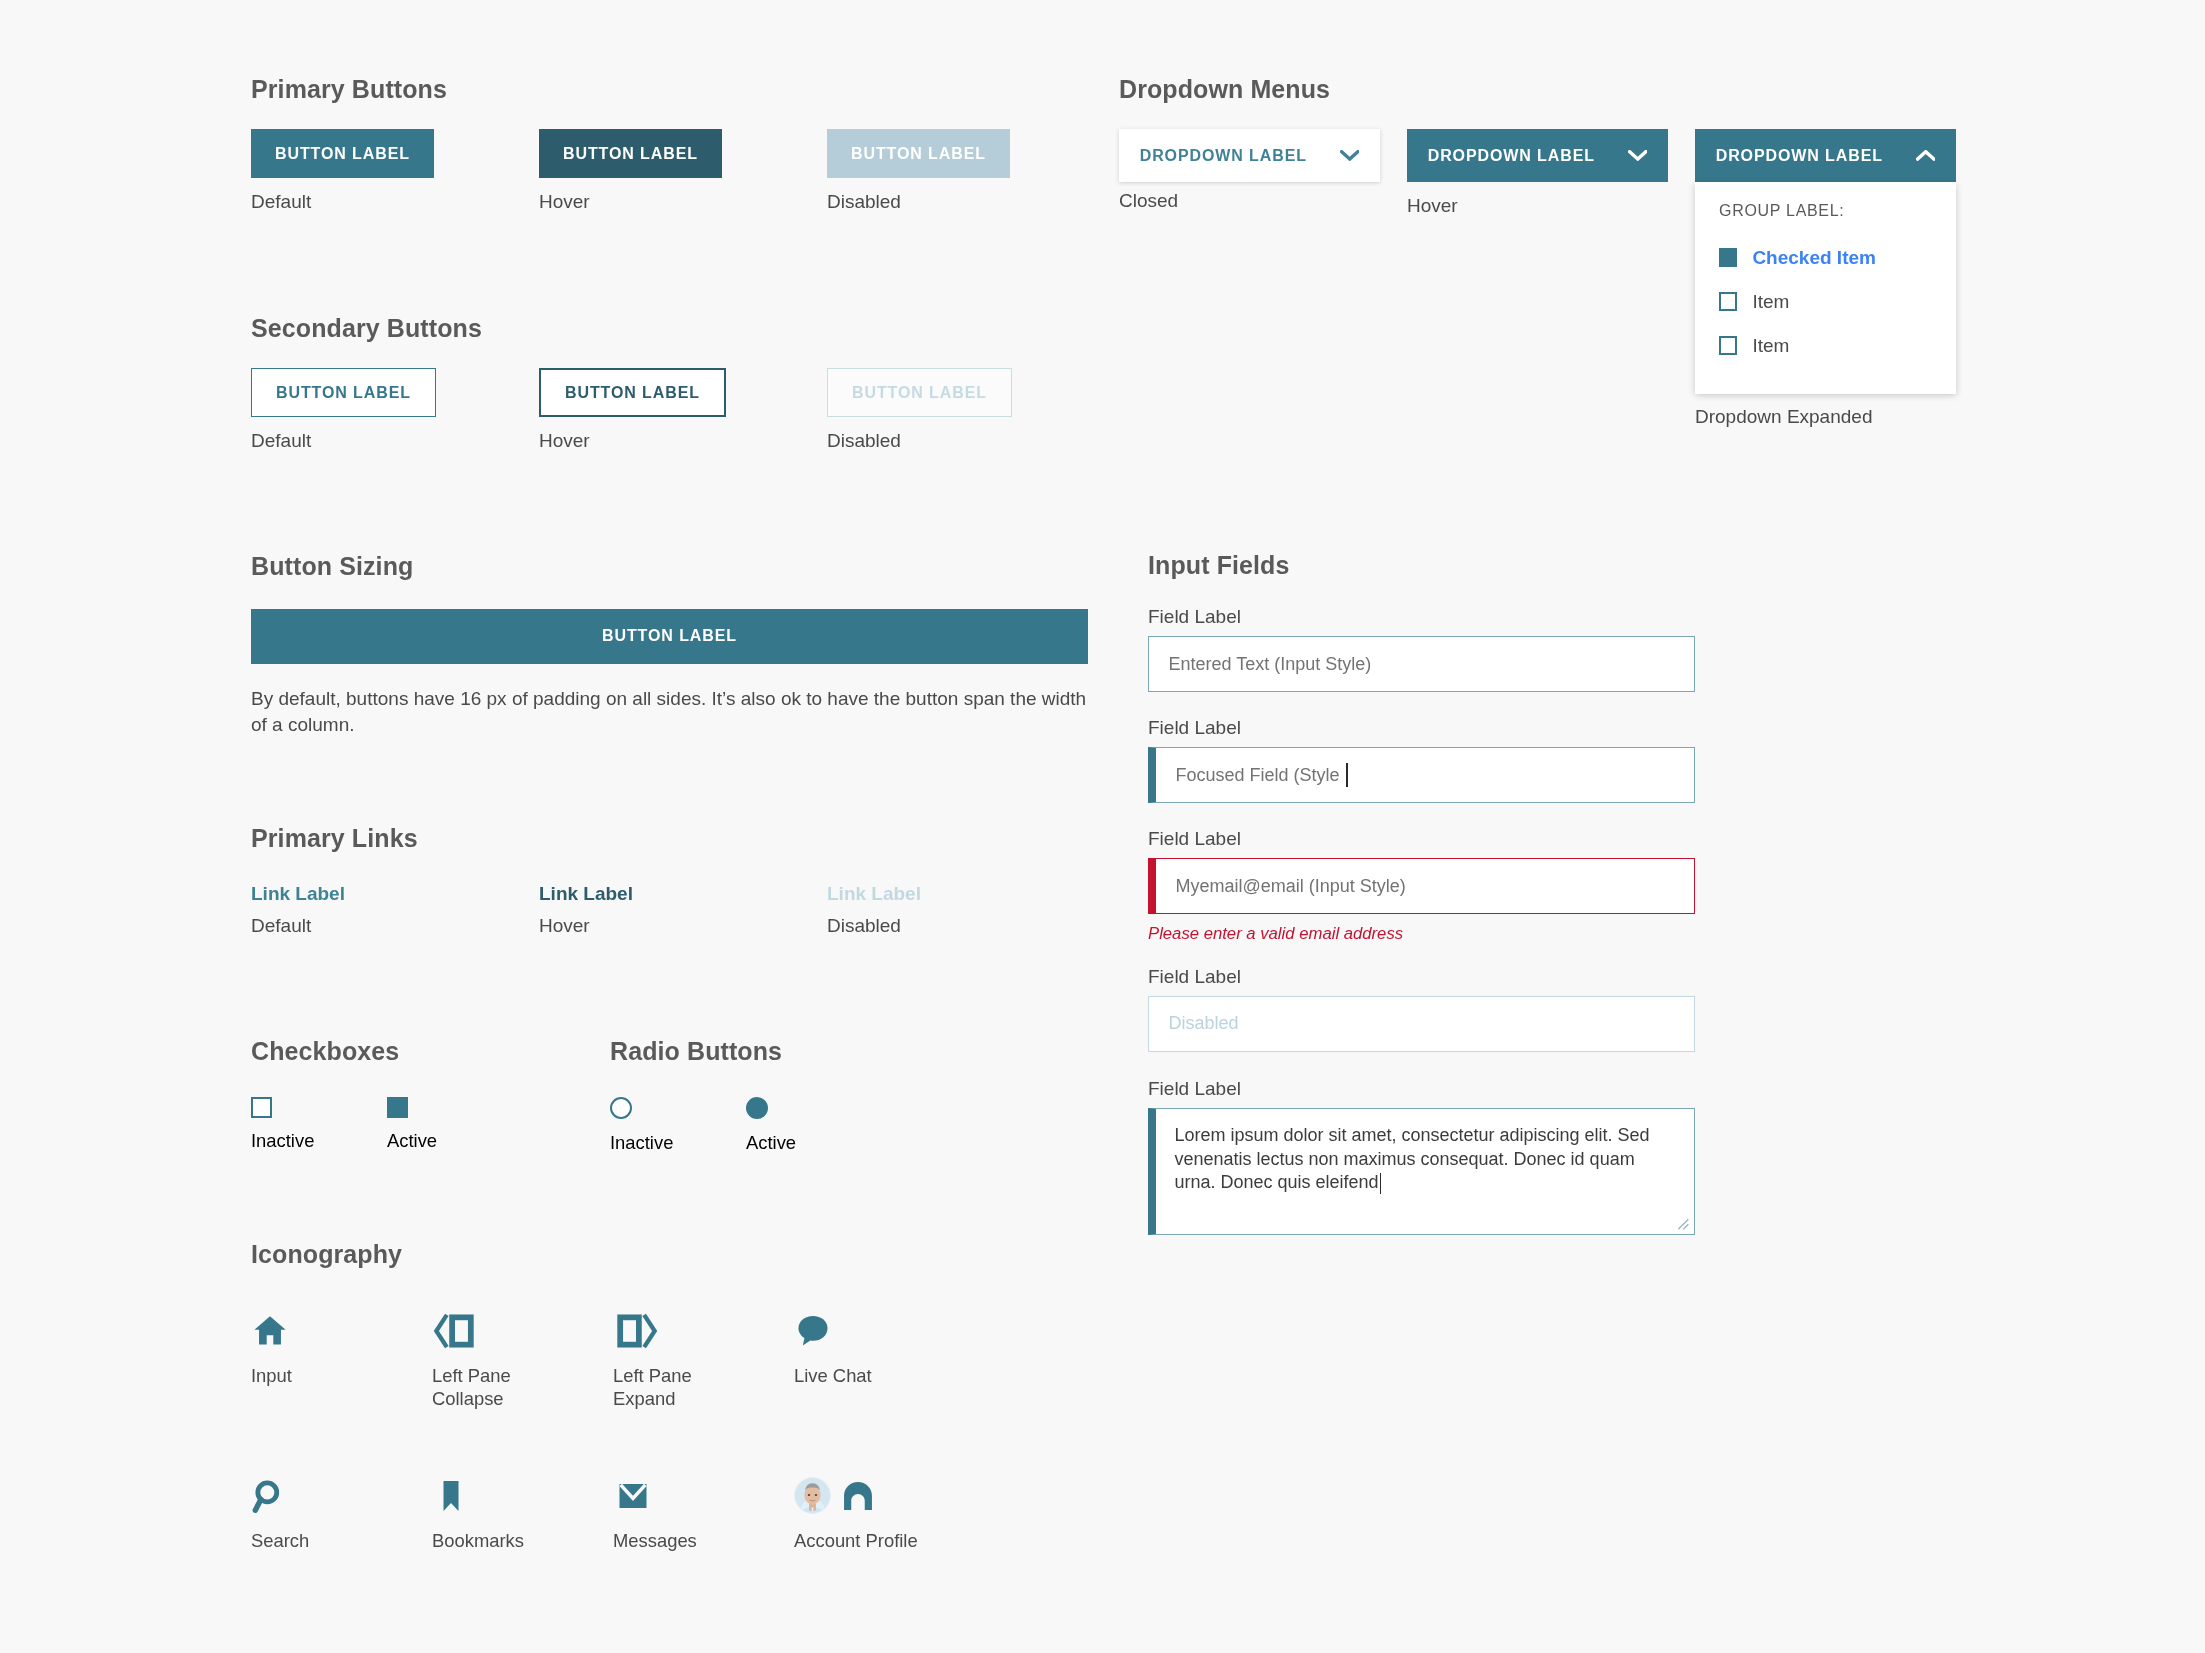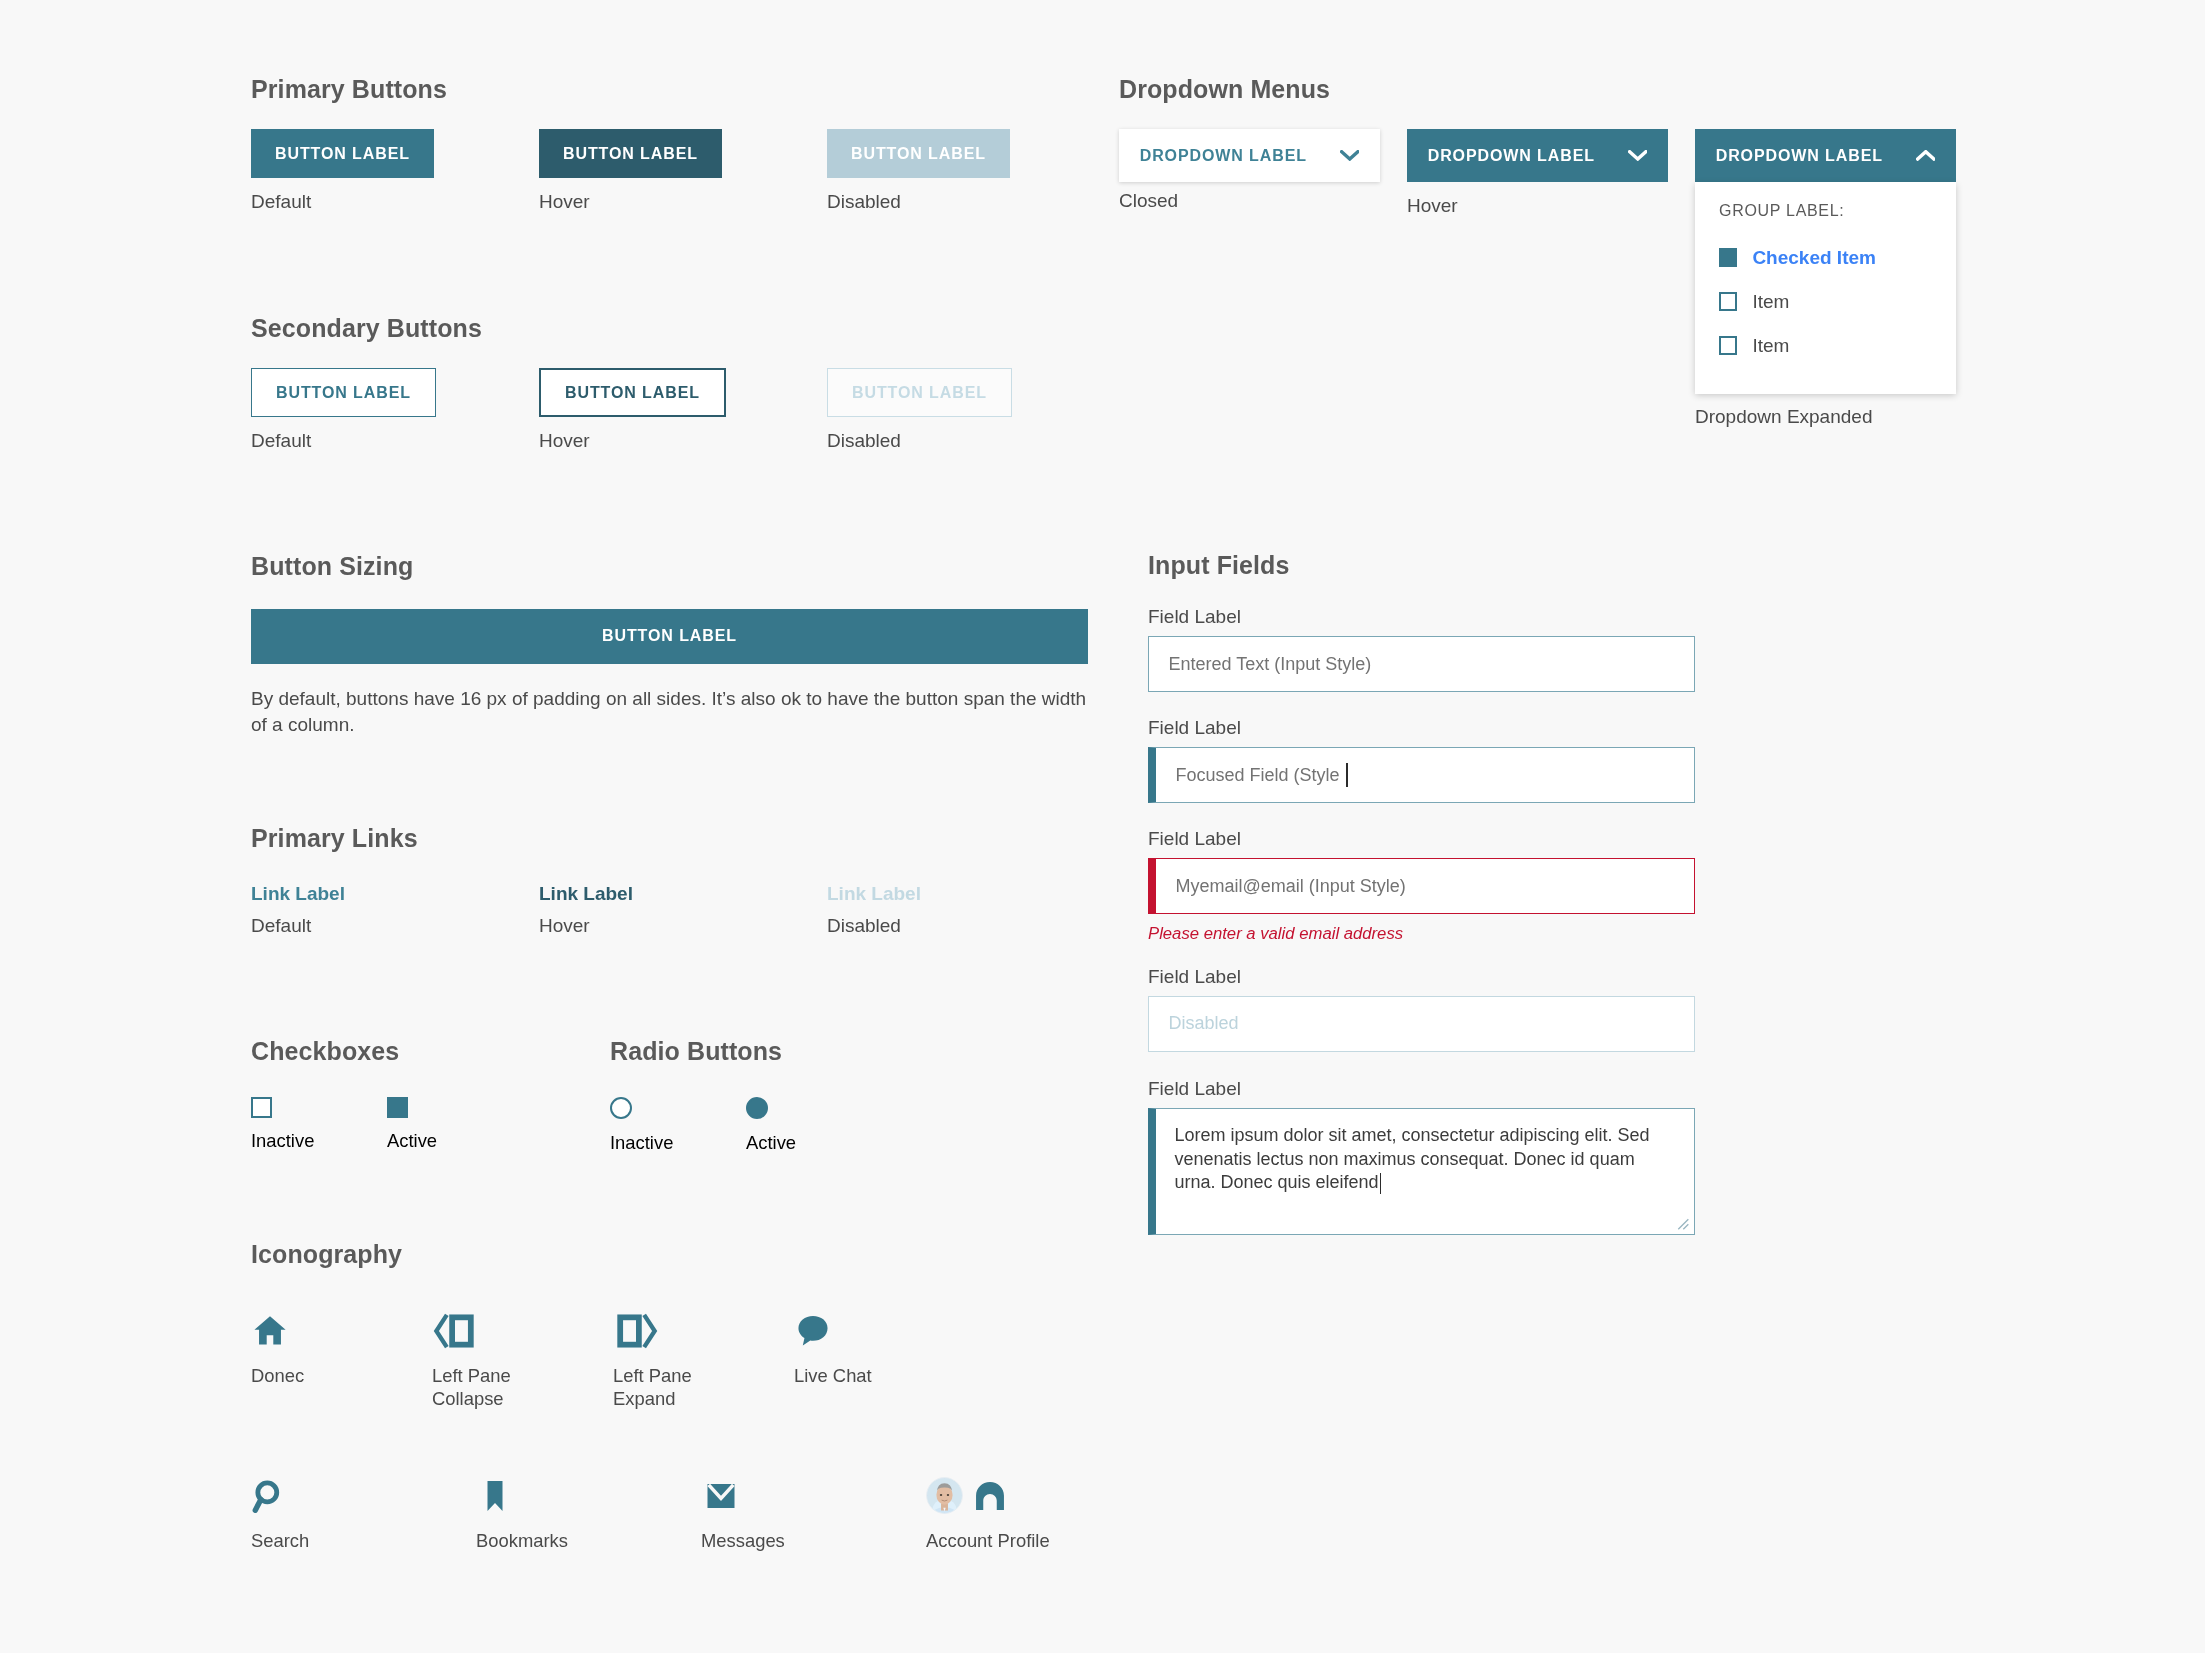--- a/index.html
+++ b/index.html
@@ -351,21 +351,21 @@
     <div style="position:absolute;top:1240px;left:0;">
       <div class="section-title">Iconography</div>
 
       <div class="icon-grid" style="margin-top:38px;">
         <div class="icon-cell">
           <div class="icon-art">
             <svg width="38" height="36" viewBox="0 0 24 24" fill="#37778b">
               <path d="M12 2.2 1.6 11.2h3.1V21h5.1v-6.1h4.4V21h5.1v-9.8h3.1z"></path>
             </svg>
           </div>
-          <div class="icon-label">Donec</div>
+          <div class="icon-label">Input</div>
         </div>
 
         <div class="icon-cell">
           <div class="icon-art">
             <svg width="46" height="36" viewBox="0 0 32 24" fill="none">
               <path d="M9.5 2 L3 12 L9.5 22" stroke="#37778b" stroke-width="3" fill="none" stroke-linecap="square"></path>
               <rect x="14" y="2.5" width="13" height="19" stroke="#37778b" stroke-width="4" fill="none"></rect>
             </svg>
           </div>
           <div class="icon-label">Left Pane Collapse</div>
@@ -384,21 +384,21 @@
         <div class="icon-cell">
           <div class="icon-art">
             <svg width="38" height="36" viewBox="0 0 24 24" fill="#37778b">
               <path d="M12 2C6.6 2 2.3 5.6 2.3 10.1c0 2.7 1.6 5.1 4 6.6l-1.1 5 5-3.3c.6.1 1.2.1 1.8.1 5.4 0 9.7-3.6 9.7-8.4S17.4 2 12 2z"></path>
             </svg>
           </div>
           <div class="icon-label">Live Chat</div>
         </div>
       </div>
 
-      <div class="icon-grid" style="margin-top:62px;gap:44px;">
+      <div class="icon-grid" style="margin-top:62px;">
         <div class="icon-cell">
           <div class="icon-art">
             <svg width="38" height="36" viewBox="0 0 24 24" fill="none">
               <circle cx="10.2" cy="9.6" r="6.3" stroke="#37778b" stroke-width="3.2"></circle>
               <path d="M5.9 14.3 L2.2 21.5" stroke="#37778b" stroke-width="3.6" stroke-linecap="round"></path>
             </svg>
           </div>
           <div class="icon-label">Search</div>
         </div>
 

